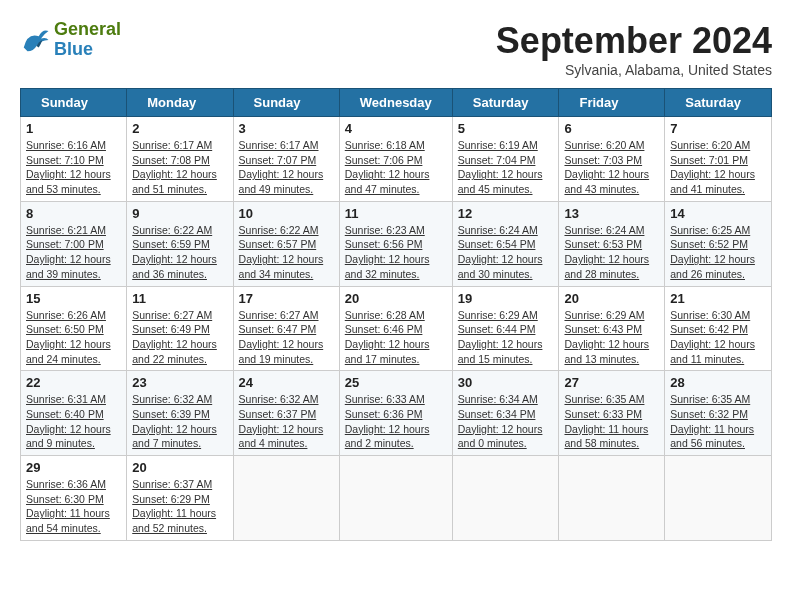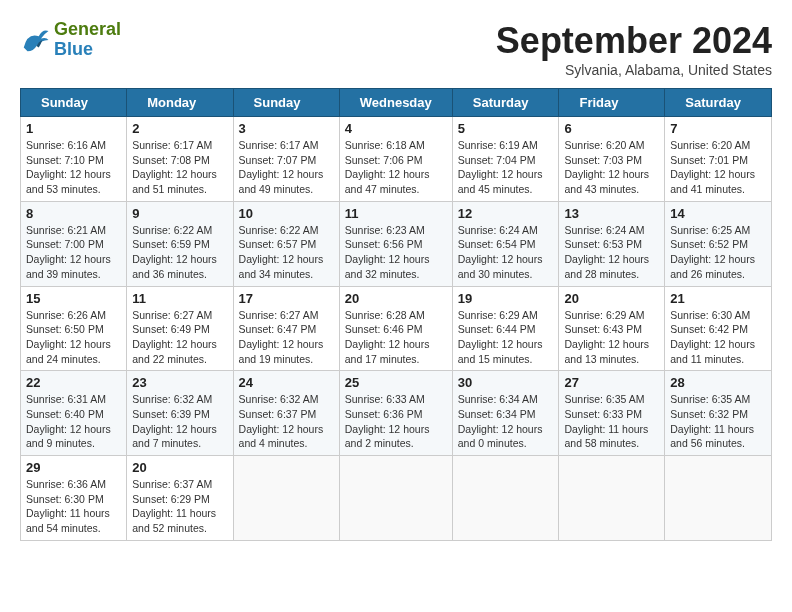--- a/index.html
+++ b/index.html
@@ -74,20 +74,21 @@
     .day-num {
       font-size: 13px;
       font-weight: bold;
       color: #222;
       margin-bottom: 2px;
     }
     .day-info {
       color: #333;
       font-size: 10.5px;
       line-height: 1.4;
+      text-decoration: underline;
     }
     .empty {
       background: #f9f9f9 !important;
     }
   </style>
 </head>
 <body>
 
 <div class="header">
   <div class="logo">

